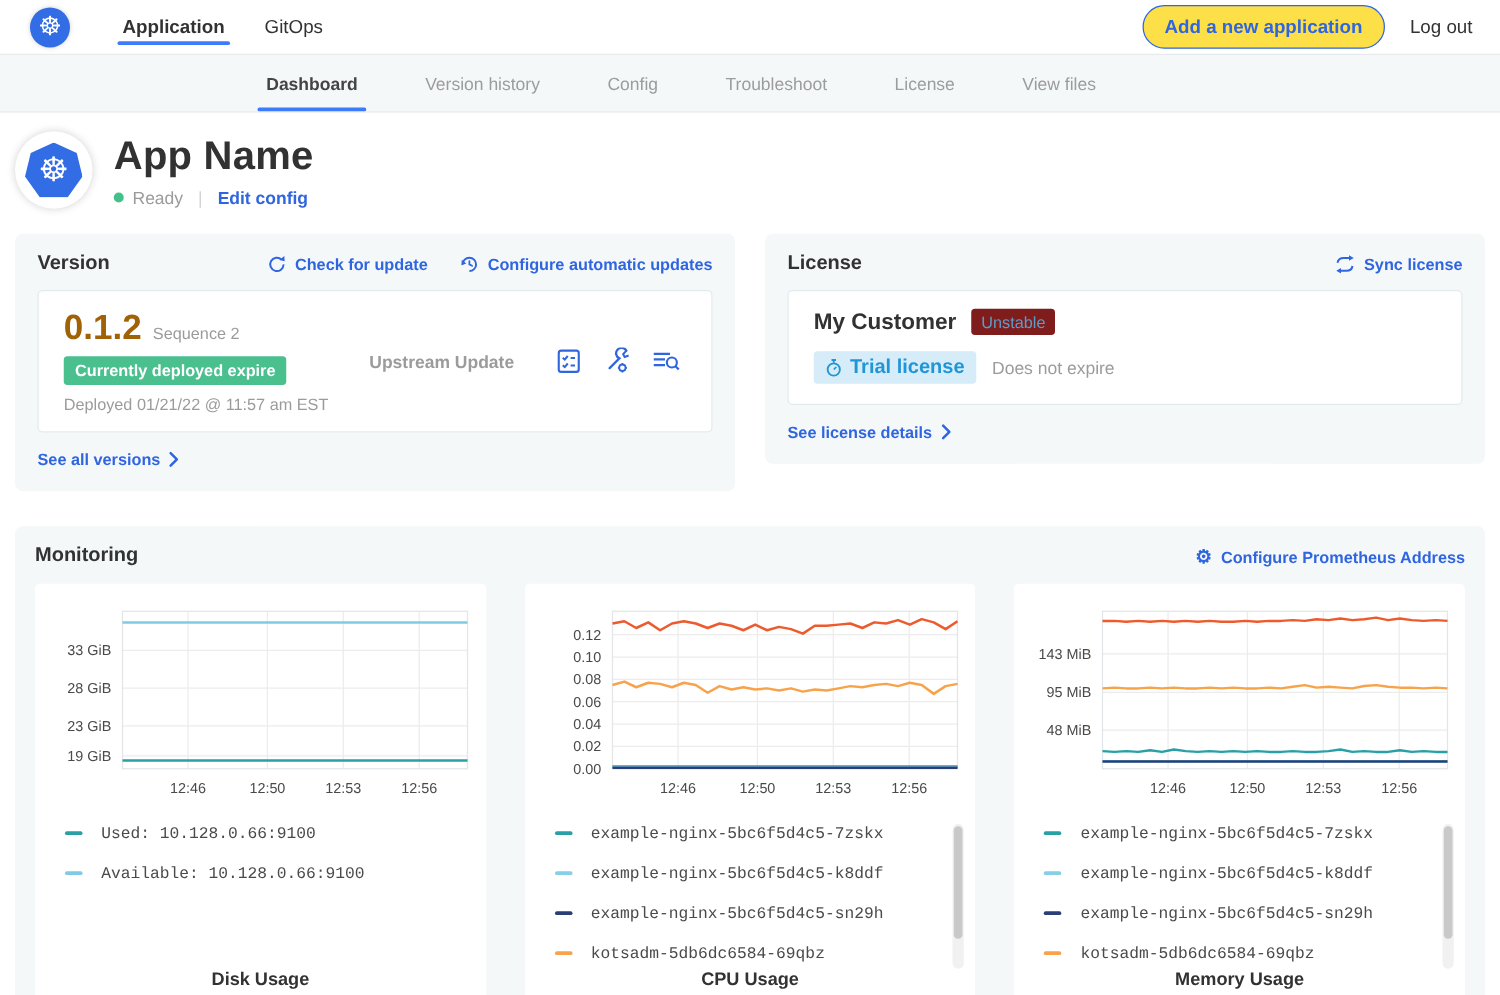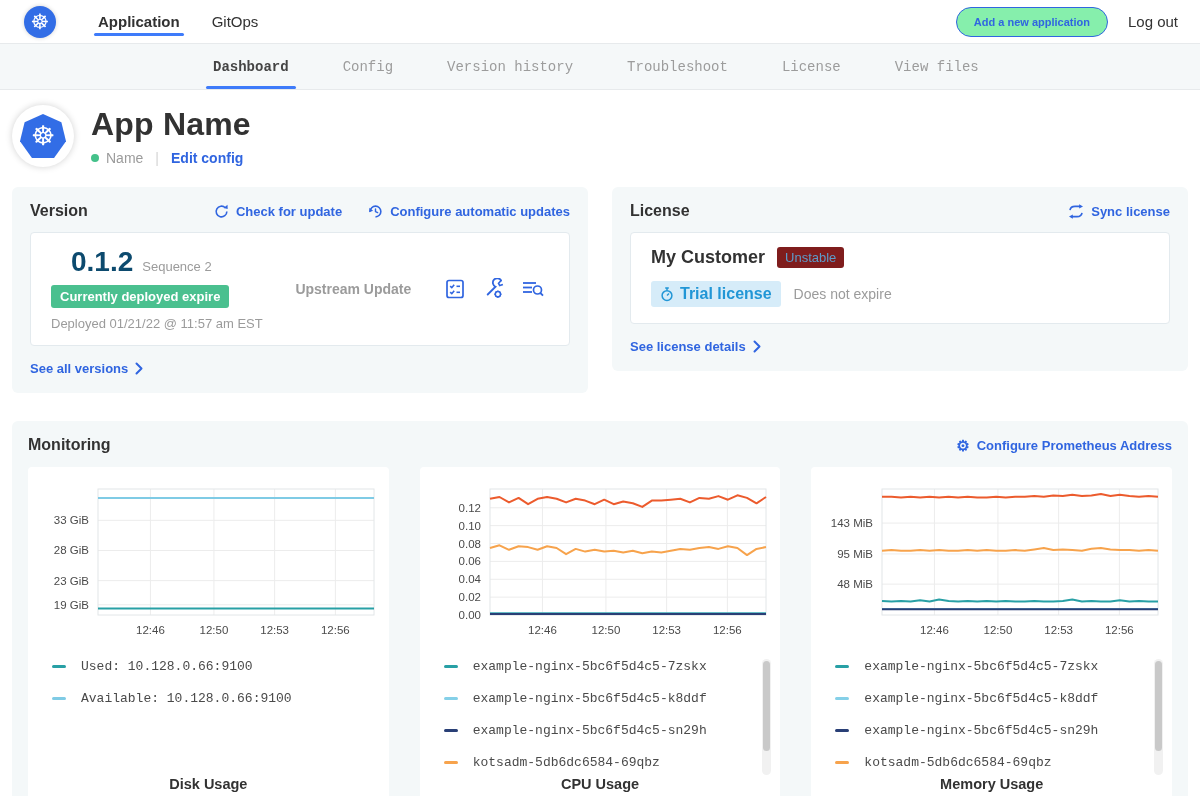--- a/index.html
+++ b/index.html
@@ -10,26 +10,26 @@
     font-family:"Liberation Sans", sans-serif;
     color:#323232;
   }
   
   .topnav { height:44px; display:flex; align-items:center; padding:0 16px 0 14px; border-bottom:1px solid #e7eaec; background:#fff; }
   .brand { width:32px; height:32px; border-radius:50%; background:#326de6; color:#fff; display:flex; align-items:center; justify-content:center; font-size:21px; line-height:1; margin:0 26px 0 10px; box-shadow:0 0 4px rgba(0,0,0,.18); }
   .topnav-item { position:relative; height:28px; display:flex; align-items:center; padding:0 16px; font-size:15px; color:#323232; cursor:pointer; }
   .topnav-item.active { font-weight:700; }
   .topnav-item.active::after { content:""; position:absolute; left:12px; right:12px; bottom:0; height:3px; background:#3e7bfa; border-radius:2px; }
   .topnav-spacer { flex:1; }
-  .add-app-btn { border:1.5px solid #3065e0; color:#3065e0; font-weight:700; font-size:11px; padding:8px 17px; border-radius:18px; background:#86efac; margin-right:20px; cursor:pointer; font-family:inherit; }
+  .add-app-btn { border:1.5px solid #3065e0; color:#3065e0; font-weight:700; font-size:15px; padding:8px 17px; border-radius:18px; background:#fde047; margin-right:20px; cursor:pointer; font-family:inherit; }
   .logout { font-size:15px; color:#323232; cursor:pointer; margin-right:6px; }
 
   
   .subnav { height:46px; background:#f5f8f9; border-bottom:1px solid #e7eaec; display:flex; align-items:stretch; padding-left:186px; }
-  .subnav-tab { position:relative; display:flex; align-items:center; padding:0 27px; font-size:14px; color:#9c9c9c; cursor:pointer;font-family:Liberation Mono, monospace; }
+  .subnav-tab { position:relative; display:flex; align-items:center; padding:0 27px; font-size:14px; color:#9c9c9c; cursor:pointer; }
   .subnav-tab.active { color:#444; font-weight:700; }
   .subnav-tab.active::after { content:""; position:absolute; left:20px; right:20px; bottom:0; height:3px; background:#3e7bfa; border-radius:2px; }
 
   
   .app-header { display:flex; align-items:center; padding:15px 12px 14px; }
   .app-icon { width:62px; height:62px; border-radius:50%; background:#fff; box-shadow:0 0 7px rgba(0,0,0,.18); display:flex; align-items:center; justify-content:center; }
   .heptagon { width:46px; height:44px; background:#326de6; clip-path:polygon(50% 0,90% 19%,100% 62%,74% 100%,26% 100%,0 62%,10% 19%); display:flex; align-items:center; justify-content:center; color:#fff; font-size:27px; line-height:1; }
   .app-meta { margin-left:17px; }
   .app-title { font-size:32px; font-weight:700; margin:0; color:#323232; letter-spacing:.2px; }
   .status-row { display:flex; align-items:center; margin-top:7px; font-size:14px; }
@@ -43,21 +43,21 @@
   
   .cards-row { display:flex; gap:24px; padding:6px 12px 0; align-items:flex-start; }
   .card { background:#f4f8f9; border-radius:6px; padding:15px 18px 16px; flex:1; }
   .card-head { display:flex; align-items:center; }
   .card-title { font-size:16px; font-weight:700; color:#323232; }
   .head-links { margin-left:auto; display:flex; gap:26px; align-items:center; }
   .inner-box { background:#fff; border:1px solid #e3eaee; border-radius:4px; margin-top:12px; }
 
   .v-inner { display:flex; align-items:center; padding:13px 20px 14px; }
   .v-num-row { display:flex; align-items:baseline; }
-  .v-number { font-size:28px; font-weight:700; color:#0c4a6e;margin-left:20px; }
+  .v-number { font-size:28px; font-weight:700; color:#a16207; }
   .v-seq { font-size:13px; color:#9b9b9b; margin-left:9px; }
   .deployed-badge { display:inline-block; background:#4ac08f; color:#fff; font-size:13px; font-weight:700; padding:4px 9px; border-radius:3px; margin:7px 0 8px; }
   .deployed-at { font-size:13px; color:#9b9b9b; }
   .v-mid { flex:1; text-align:center; color:#9b9b9b; font-weight:700; font-size:14px; }
   .v-icons { display:flex; gap:16px; align-items:center; color:#3065e0; padding-right:4px; }
   .icon-btn { background:none; border:none; padding:0; color:#3065e0; cursor:pointer; display:flex; }
   .card-footer-link { margin-top:13px; }
 
   .l-inner { padding:14px 20px 16px; }
   .l-row1 { display:flex; align-items:center; }
@@ -96,24 +96,24 @@
   <div class="topnav-spacer"></div>
   <button class="add-app-btn">Add a new application</button>
   <div class="logout">Log out</div>
 </header>
 
 <nav class="subnav">
   <div class="subnav-tab active">
       <span>Dashboard</span>
     </div>
   <div class="subnav-tab">
+      <span>Version history</span>
+    </div>
+  <div class="subnav-tab">
       <span>Config</span>
-    </div>
-  <div class="subnav-tab">
-      <span>Version history</span>
     </div>
   <div class="subnav-tab">
       <span>Troubleshoot</span>
     </div>
   <div class="subnav-tab">
       <span>License</span>
     </div>
   <div class="subnav-tab">
       <span>View files</span>
     </div>
@@ -122,21 +122,21 @@
 <section class="app-header">
   <div class="app-icon">
     <div class="heptagon">
       <span>☸</span>
     </div>
   </div>
   <div class="app-meta">
     <h1 class="app-title">App Name</h1>
     <div class="status-row">
       <span class="status-dot"></span>
-      <span class="status-text">Name</span>
+      <span class="status-text">Ready</span>
       <span class="divider">|</span>
       <a class="blue-link md">Edit config</a>
     </div>
   </div>
 </section>
 
 <div class="cards-row">
 
   <div class="card">
     <div class="card-head">

